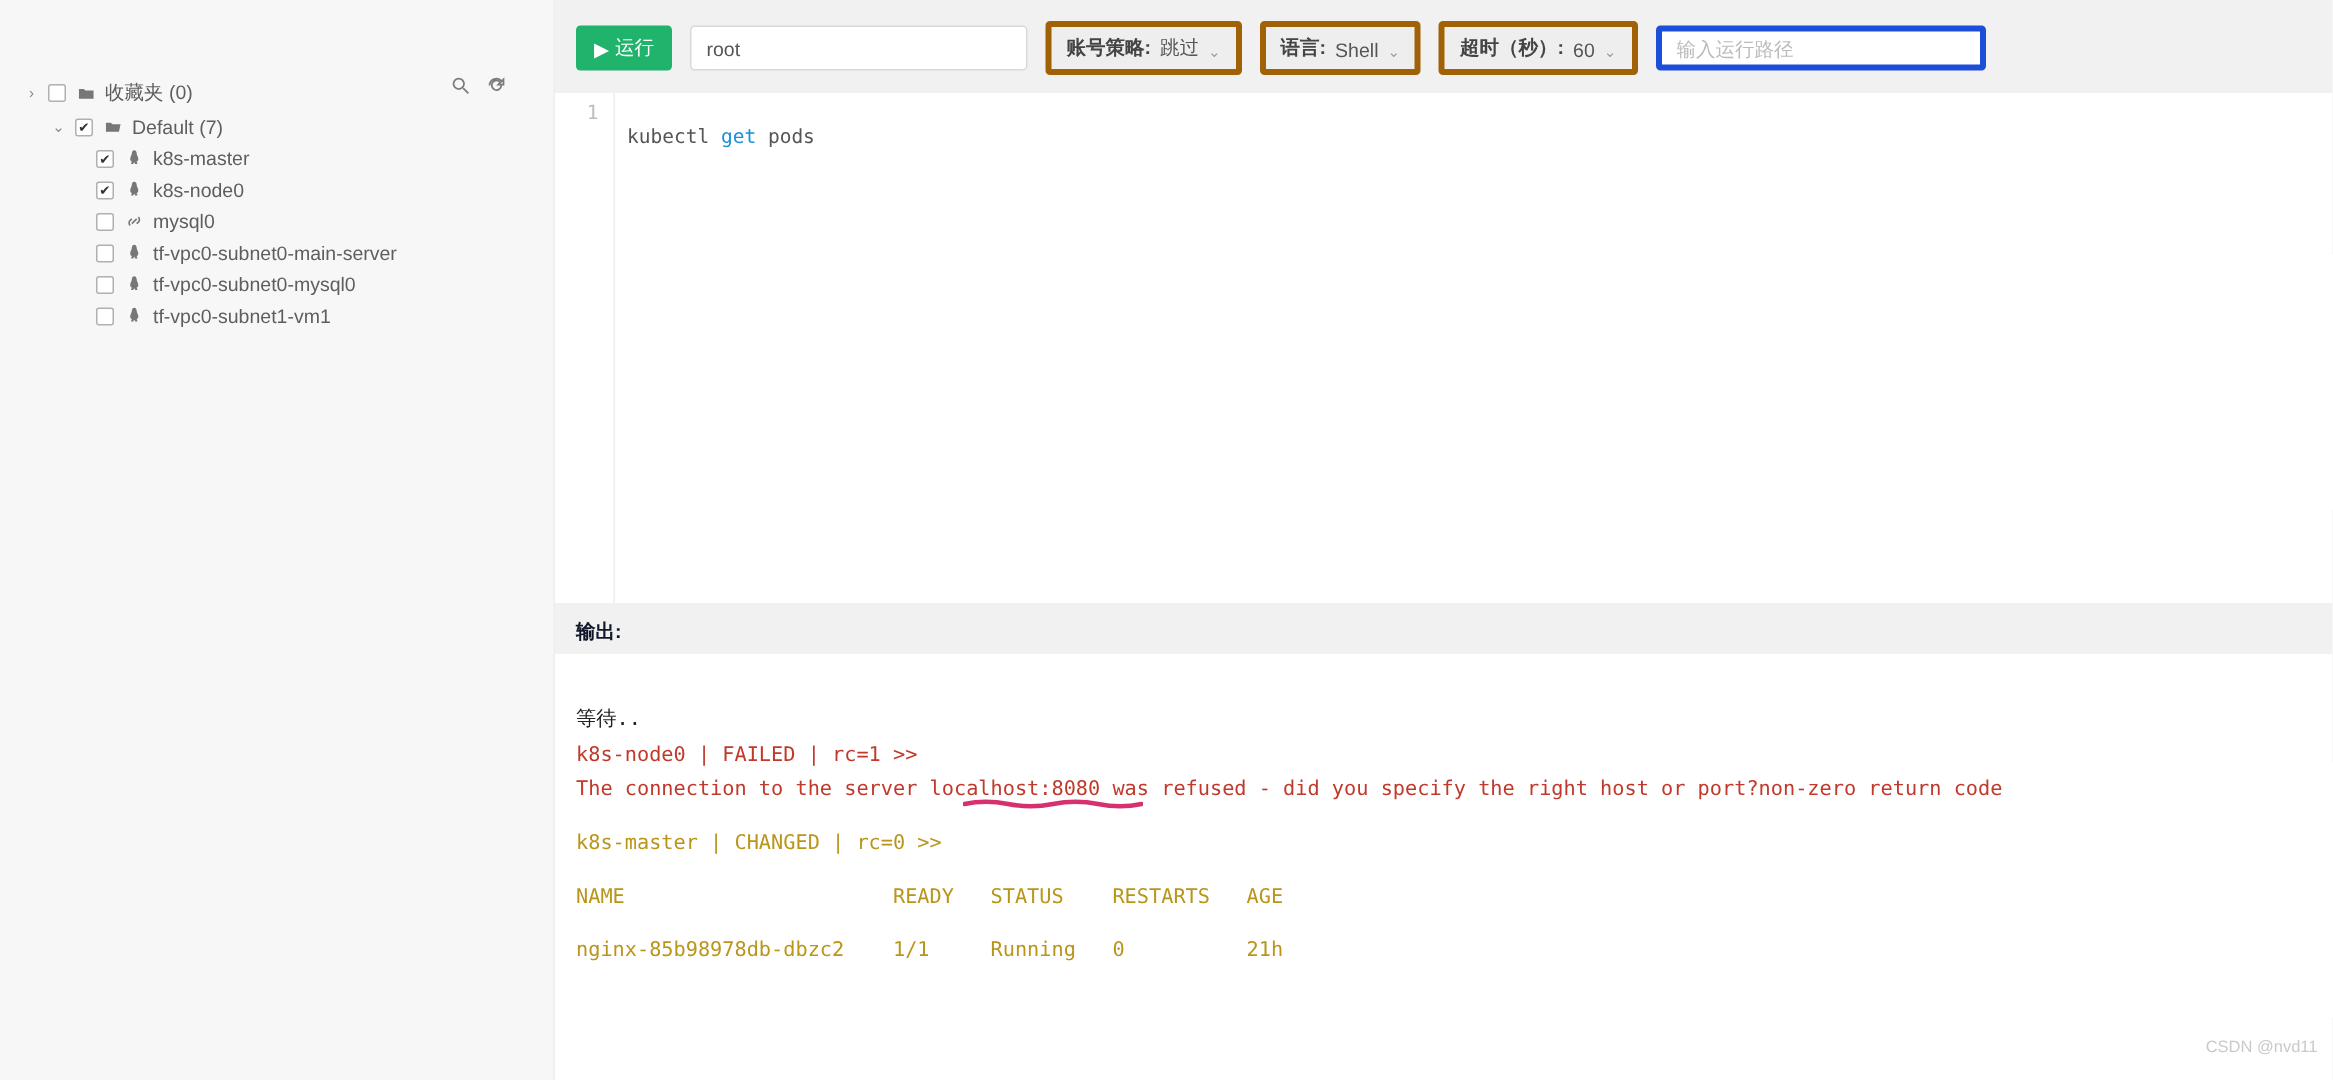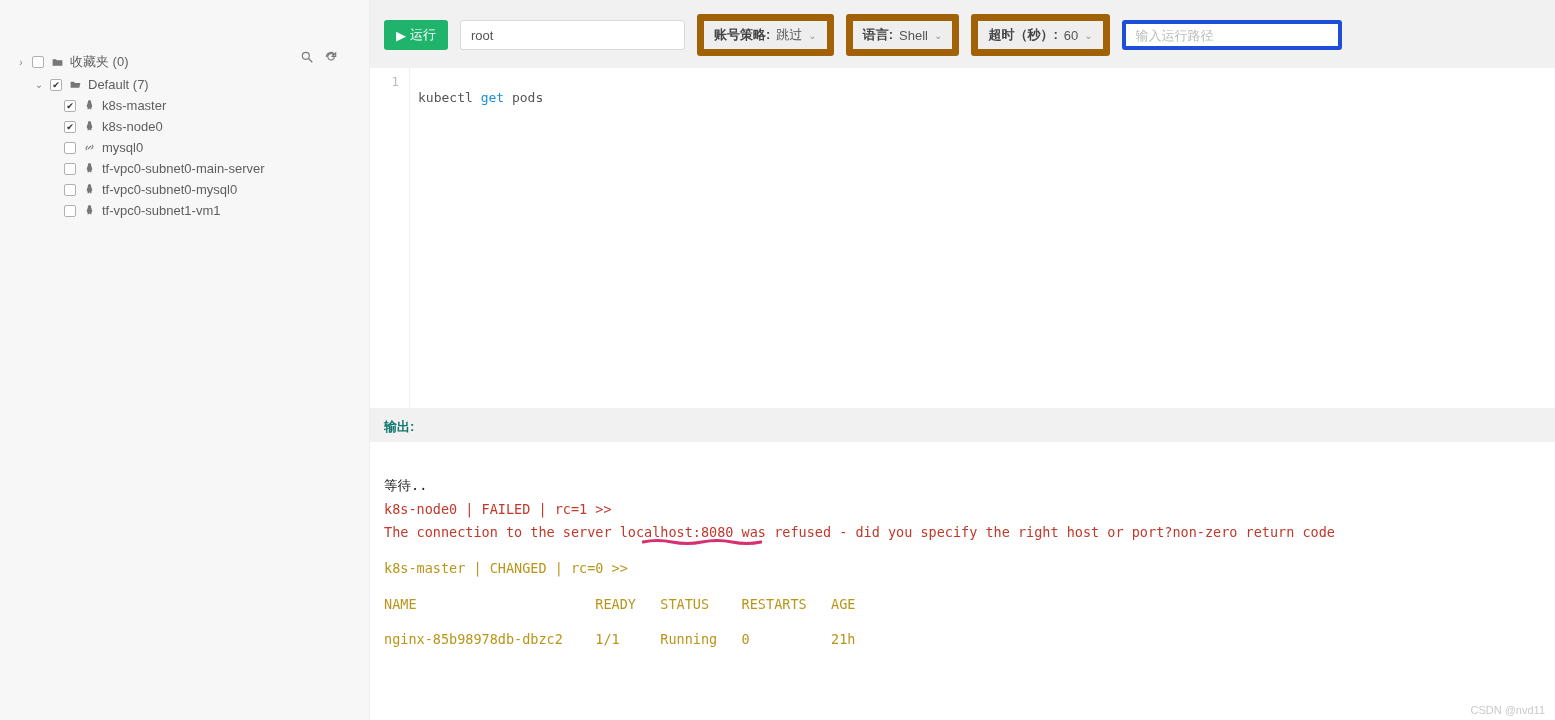--- a/index.html
+++ b/index.html
@@ -52,53 +52,53 @@
 }
 .btn-run {
   background:#1fb36b; color:#fff; border:none; border-radius:3px;
   padding: 6px 12px; font-size:13px; display:flex; align-items:center; gap:4px; cursor:pointer;
 }
 .input-root {
   width: 225px; height:30px; border:1px solid #d9d9d9; border-radius:3px;
   padding: 0 10px; font-size:13px; color:#555; background:#fff;
 }
 .dd {
-  background:#eee; border:7px solid #a16207; border-radius:3px;
-  padding: 5px 10px; font-size:13px; color:#555; display:flex; align-items:center; gap:6px; cursor:pointer;
+  background:#eee; border:4px solid #a16207; border-radius:3px;
+  padding: 5px 10px; font-size:13px; color:#555; display:flex; align-items:flex-end; gap:6px; cursor:pointer;
 }
 .dd b { font-weight:600; color:#444; }
 .chev { color:#999; font-size:10px; }
 .input-path {
   width: 220px; height:30px; border:4px solid #1d4ed8; border-radius:3px;
   padding:4px 10px; font-size:13px; background:#fff;
 }
 .input-path::placeholder { color:#bbb; }
 .editor {
   background:#fff; flex:0 0 340px; display:flex; font-family: Consolas, Monaco, monospace; font-size:13px;
 }
 .gutter { width:40px; text-align:right; color:#bdbdbd; padding:6px 10px 0 0; border-right:1px solid #eee;}
 .code { padding:22px 0 0 8px; color:#555; }
 .code .kw { color:#1a8fd6; }
-.out-label { padding: 10px 14px 6px 14px; color:#0f766e; font-weight:600; }
+.out-label { padding: 10px 14px 6px 14px; color:#0f172a; font-weight:600; }
 .output {
   background:#fff; flex:1; padding: 32px 14px 10px 14px;
   font-family: Consolas, Monaco, monospace; font-size:13.5px; line-height:1.75;
   overflow:auto;
   position:relative;
 }
 .out-wait { color:#222; }
 .out-red { color:#c0392b; }
 .out-yel { color:#b9951a;margin-top:12px; }
 .underline-annot {
   position:absolute;
   height:4px;
 }
 .underline-annot svg { display:block; }
 .watermark {
-  position:absolute; right:10px; bottom:4px; color:#c9c9c9; font-size:11px;
+  position:absolute; right:10px; bottom:16px; color:#c9c9c9; font-size:11px;
 }
 .icon svg { width:13px; height:13px; fill:currentColor; }
 .sb-icon svg { width:14px; height:14px; fill:currentColor; stroke:currentColor; }
 </style>
 </head>
 <body>
 
 <div class="layout">
 
   <div class="sidebar">

